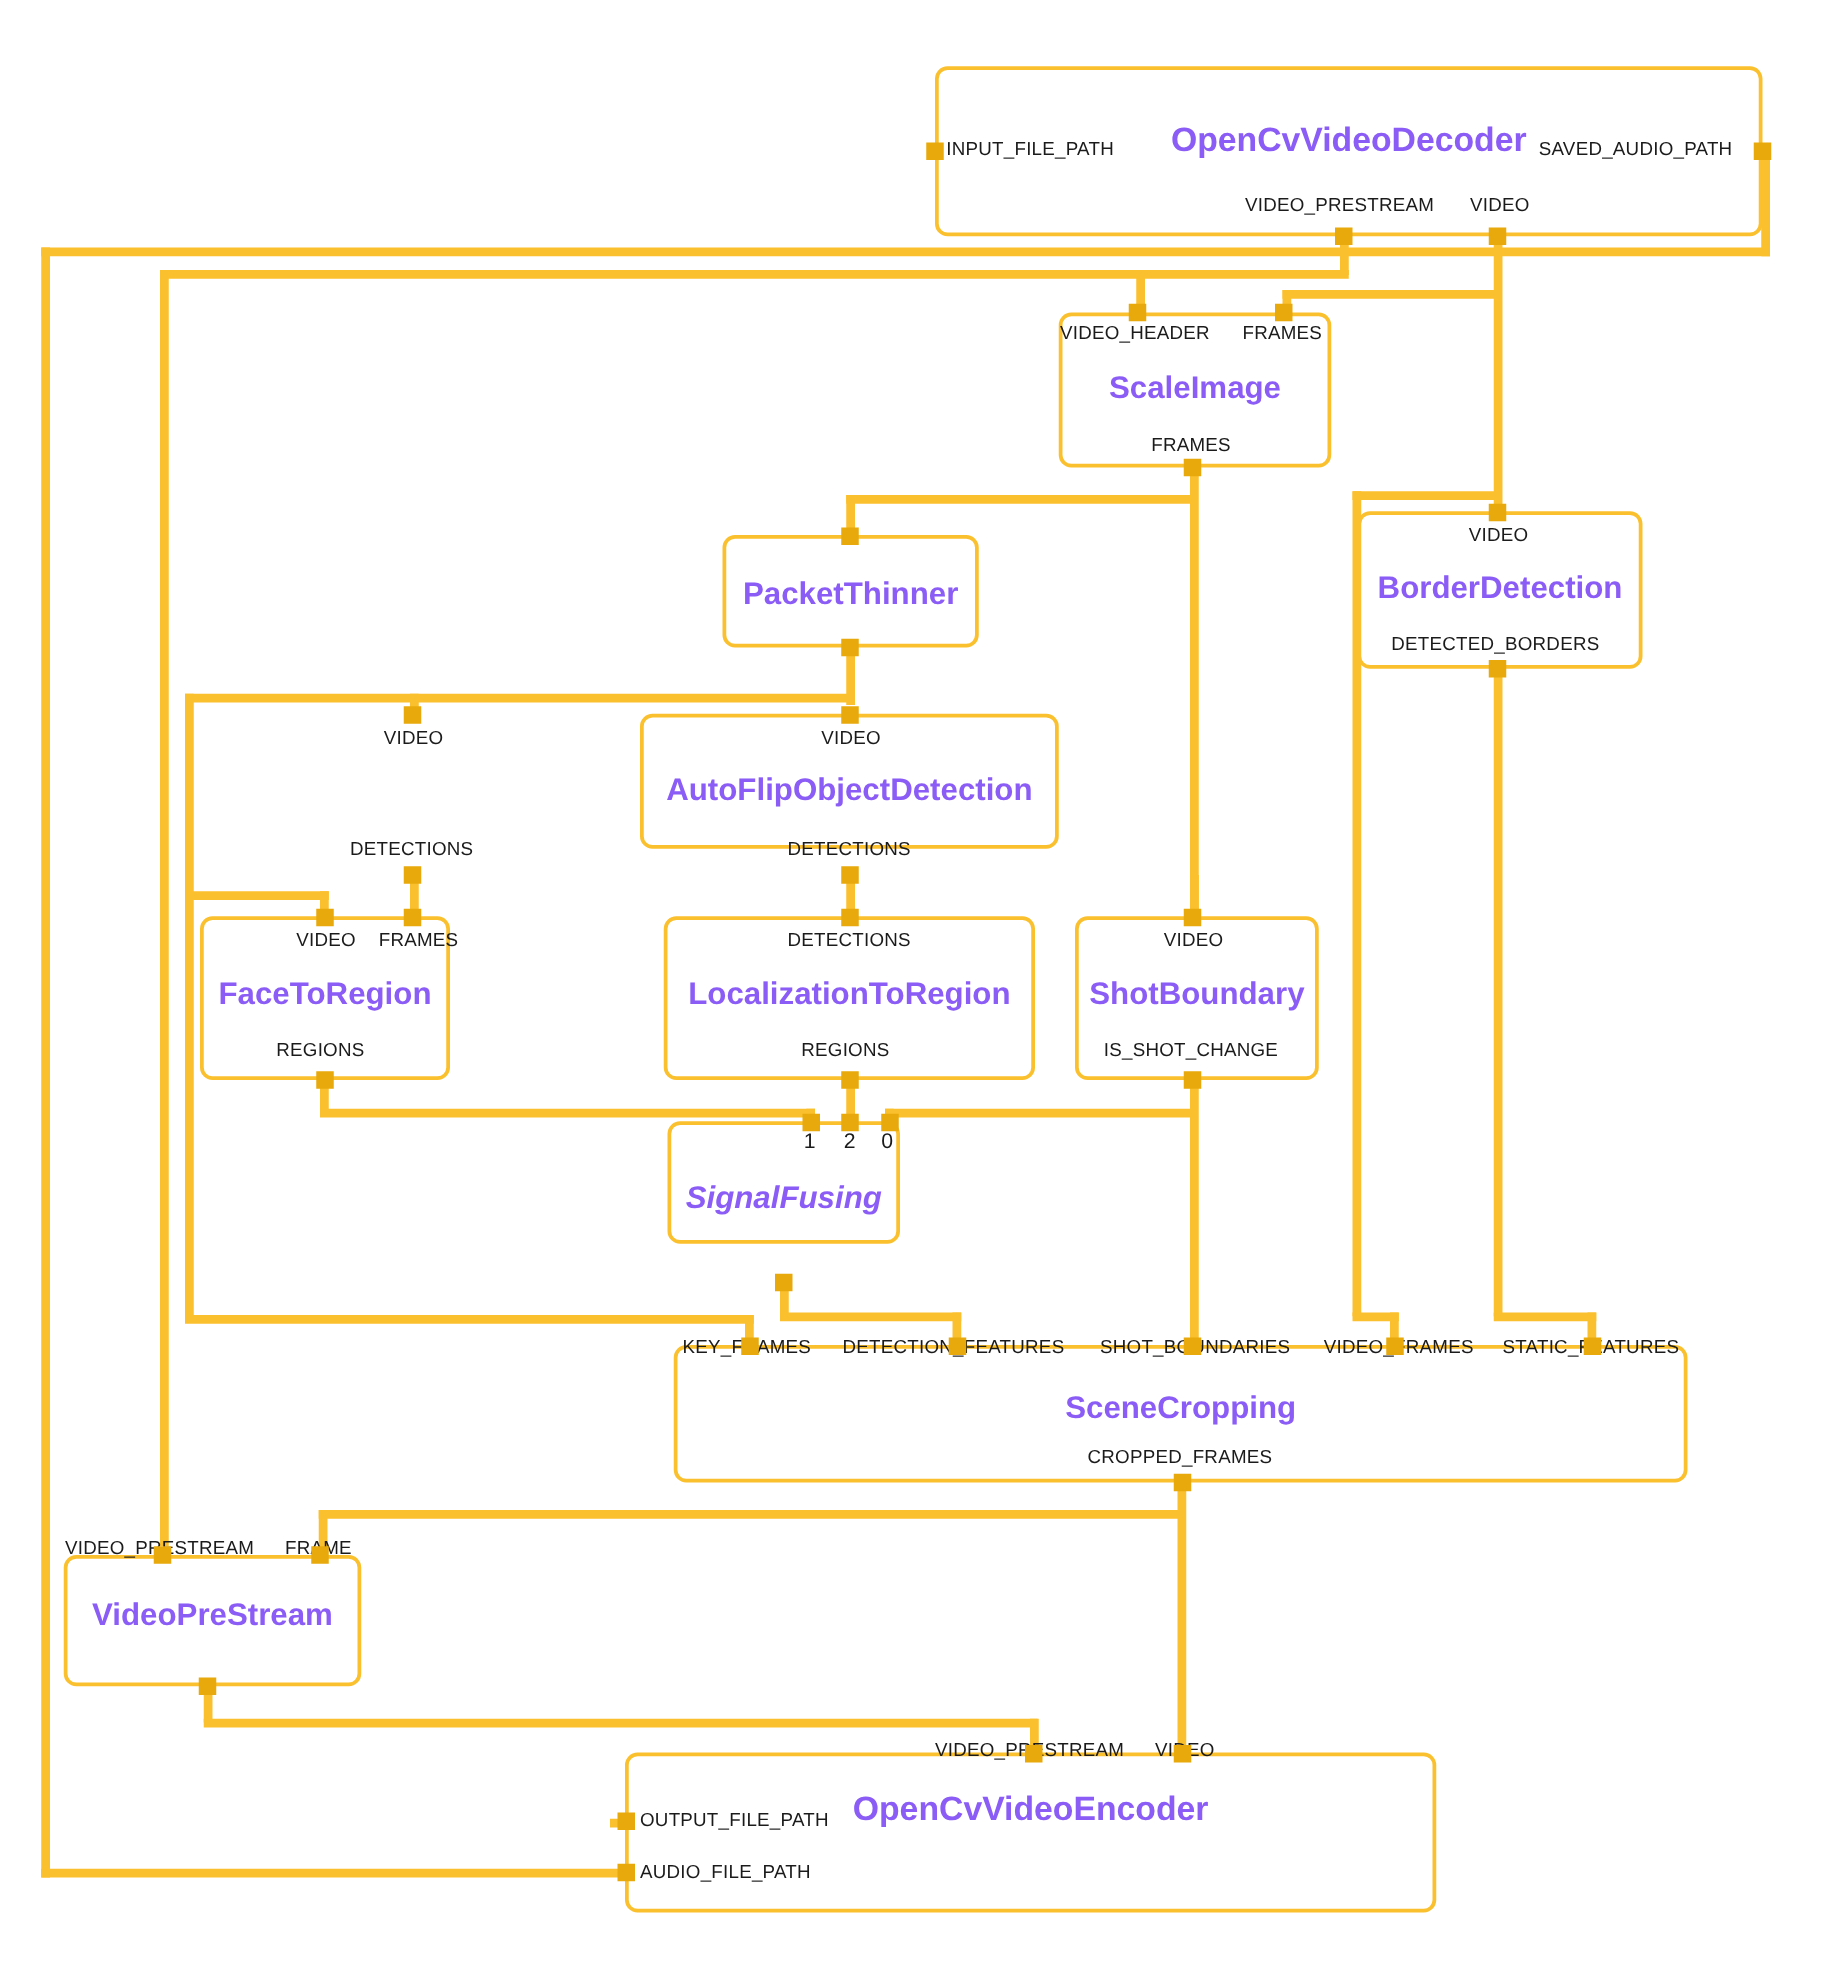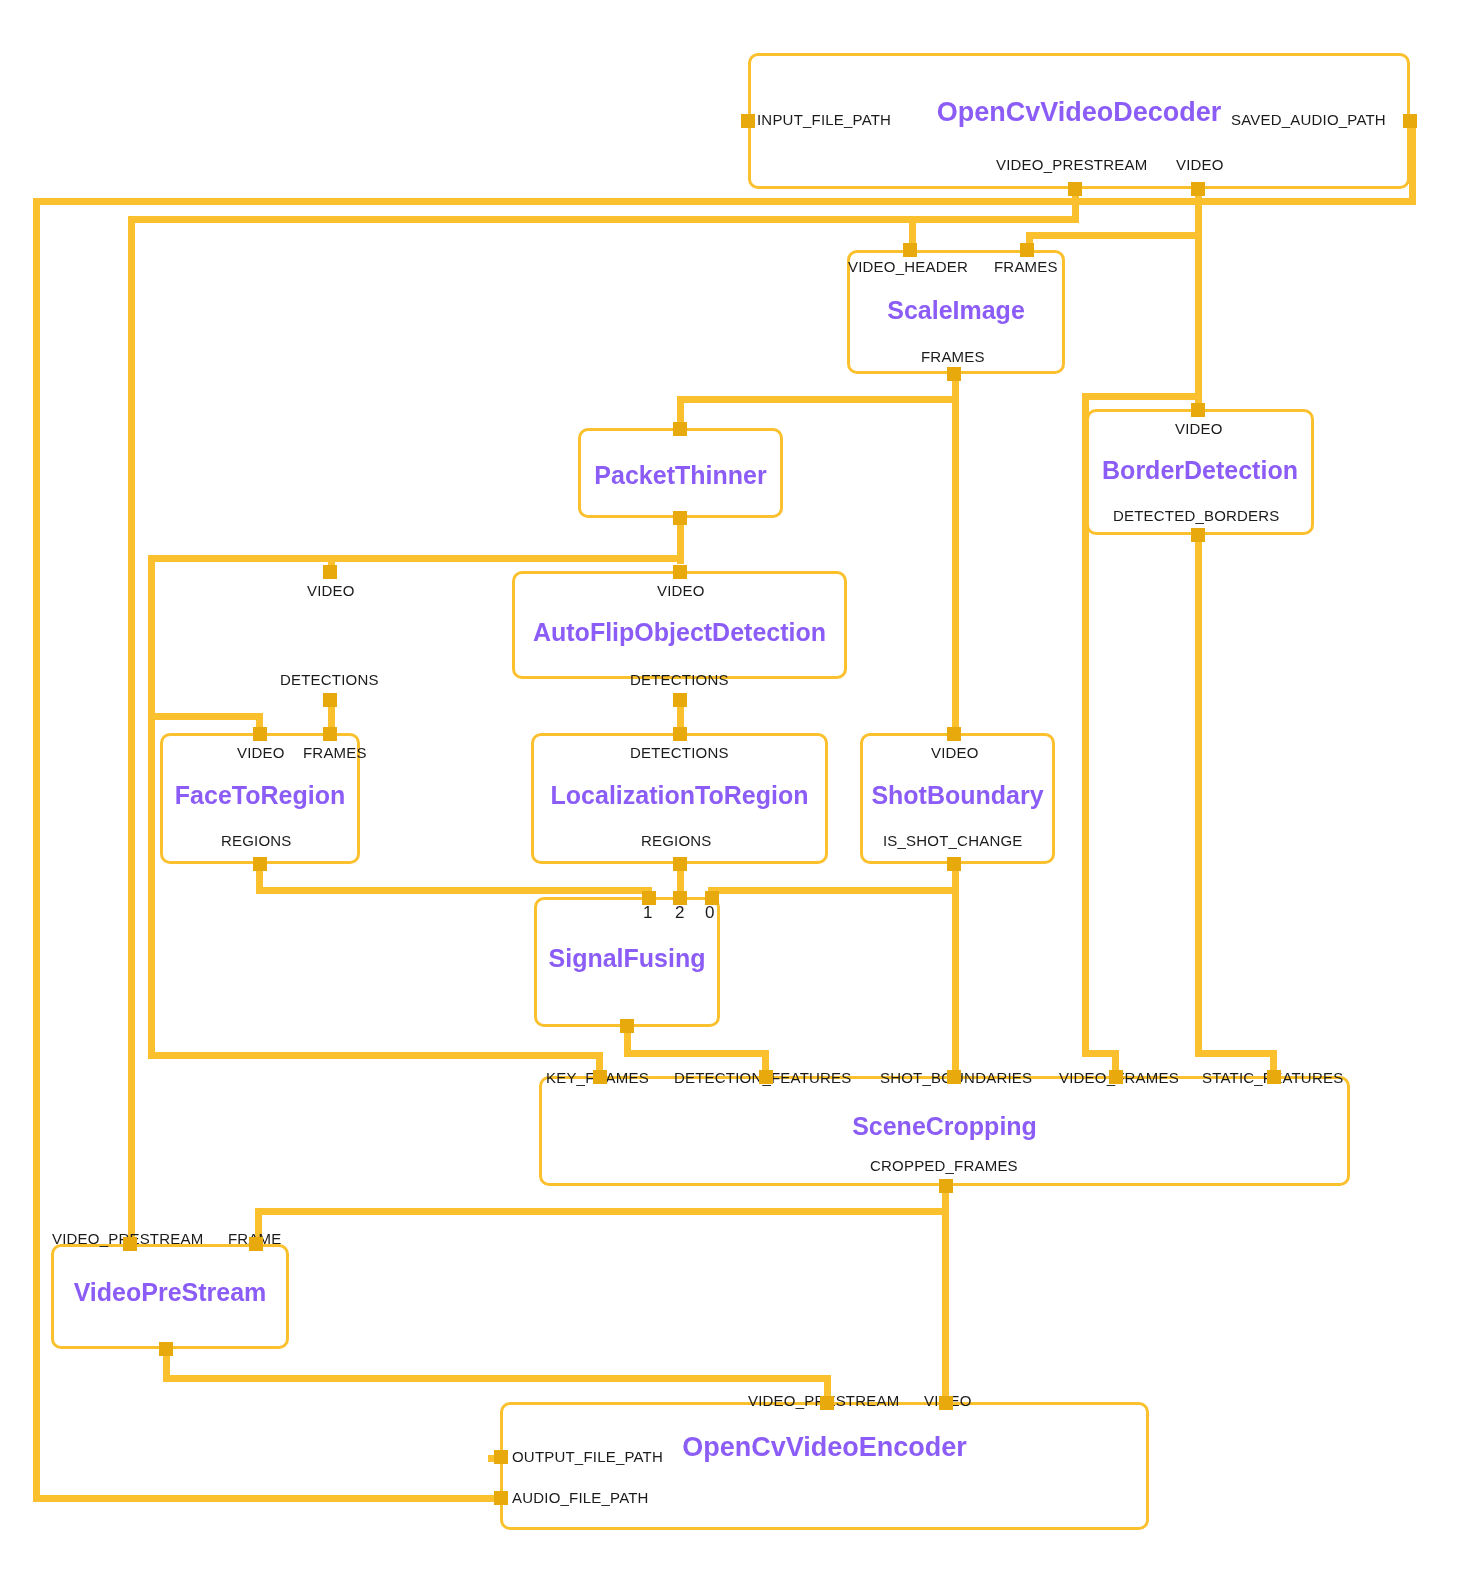--- a/index.html
+++ b/index.html
@@ -157,21 +157,21 @@
   <div class="port-label" style="left:641px;top:832px;">REGIONS</div>
 
   <div class="node" style="left:860px;top:733px;width:195px;height:131px;">
     <div class="node-title" style="top:45px;font-size:25px;">ShotBoundary</div>
   </div>
   <div class="pin" style="left:947px;top:727px;"></div>
   <div class="port-label" style="left:931px;top:744px;">VIDEO</div>
   <div class="pin" style="left:947px;top:857px;"></div>
   <div class="port-label" style="left:883px;top:832px;">IS_SHOT_CHANGE</div>
 
-  <div class="node" style="left:534px;top:897px;width:186px;height:130px;">
+  <div class="node" style="left:534px;top:897px;width:186px;height:98px;font-style:italic;">
     <div class="node-title" style="top:44px;font-size:25px;">SignalFusing</div>
   </div>
   <div class="pin" style="left:642px;top:891px;"></div>
   <div class="port-num" style="left:643px;top:903px;">1</div>
   <div class="pin" style="left:673px;top:891px;"></div>
   <div class="port-num" style="left:675px;top:903px;">2</div>
   <div class="pin" style="left:705px;top:891px;"></div>
   <div class="port-num" style="left:705px;top:903px;">0</div>
   <div class="pin" style="left:620px;top:1019px;"></div>
 

